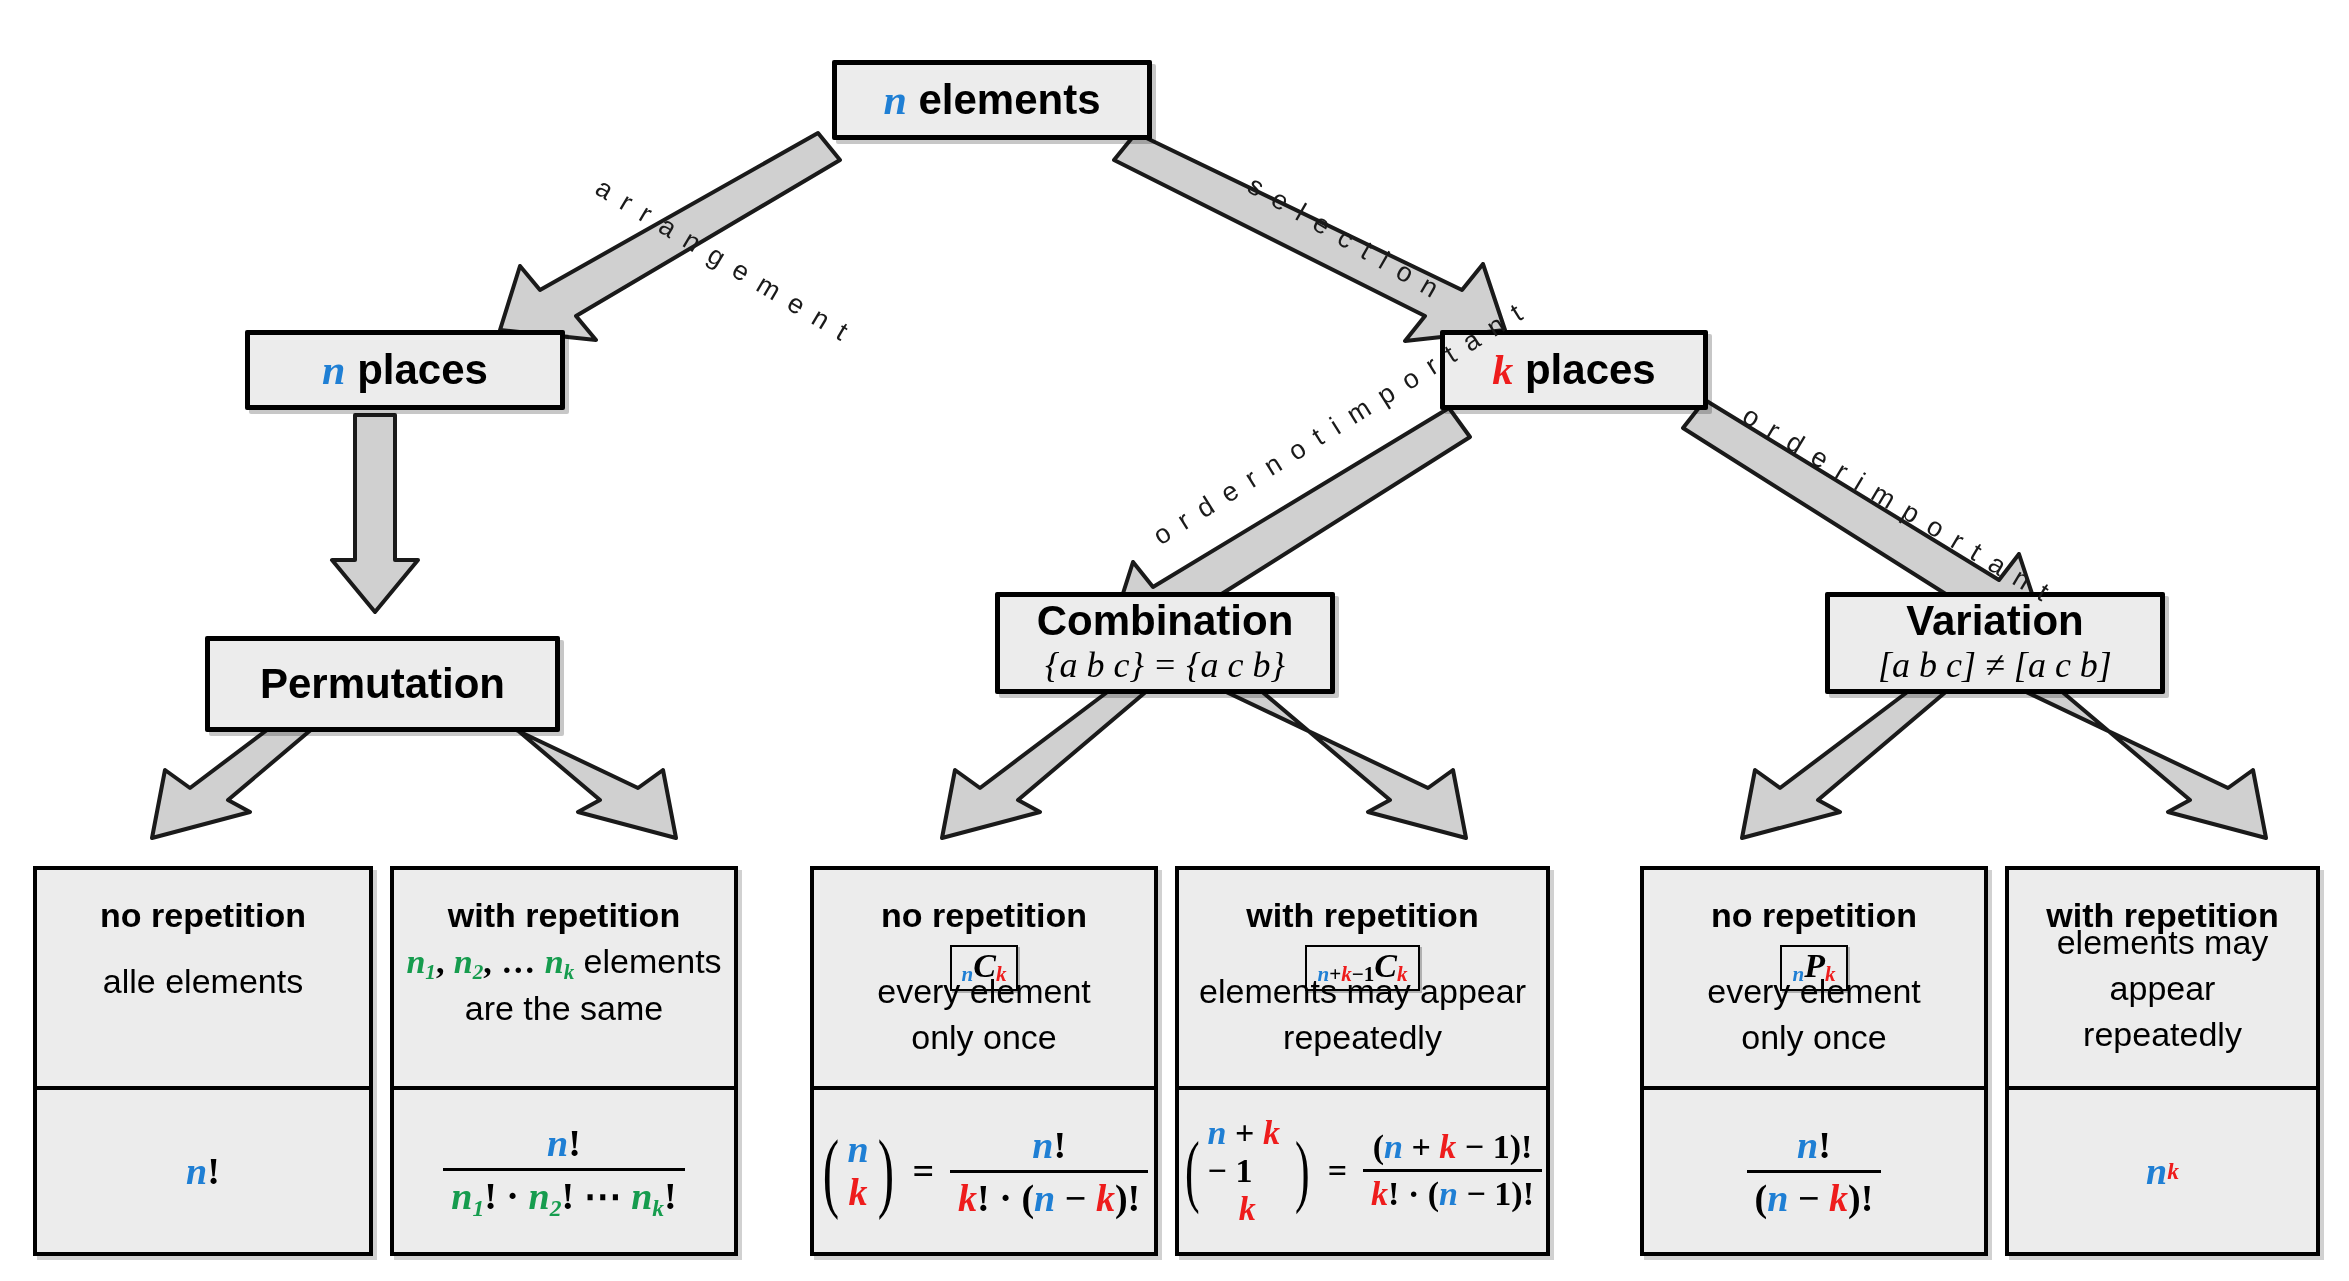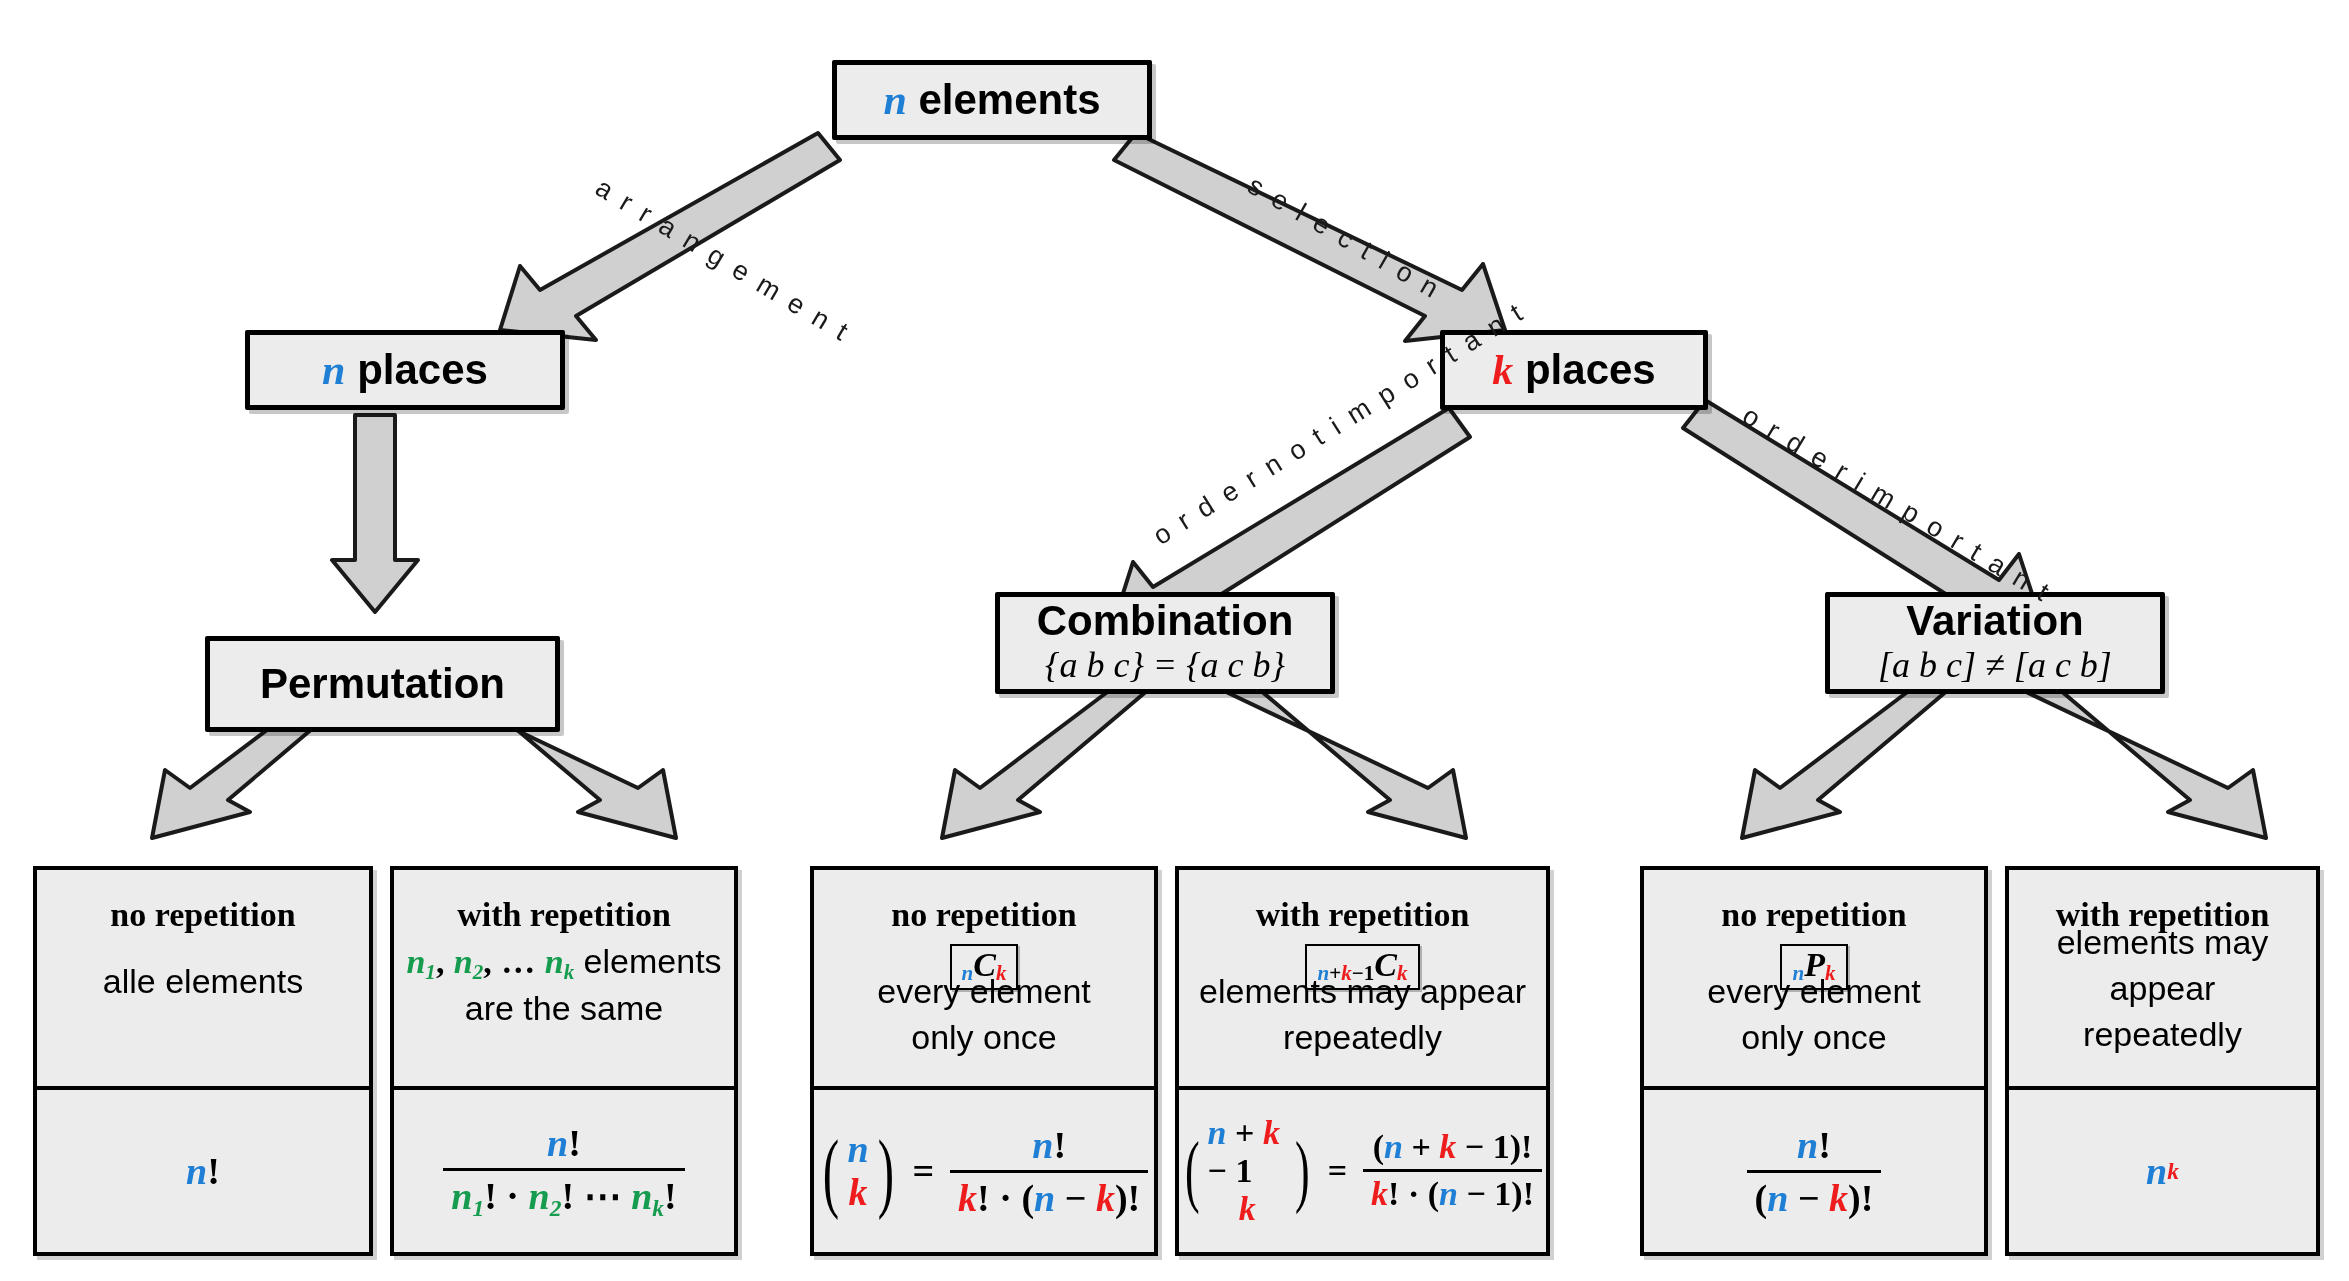--- a/index.html
+++ b/index.html
@@ -39,21 +39,21 @@
     z-index:5;
     display:flex;flex-direction:column;
     box-shadow:4px 4px 0 rgba(0,0,0,.18);
   }
   .leaf .upper{
     flex:1 1 auto;
     display:flex;flex-direction:column;align-items:center;
     padding-top:26px;
     position:relative;
   }
-  .leaf .hdr{font-size:34px;font-weight:bold;white-space:nowrap;font-family:Liberation Serif, serif;}
+  .leaf .hdr{font-size:34px;font-weight:bold;white-space:nowrap;}
   .leaf .notation{
     margin-top:10px;
     border:2px solid #000;
     background:#ececec;
     padding:2px 10px 4px 10px;
     font-family:"Liberation Serif", serif;
     font-style:italic;font-weight:bold;font-size:34px;
     line-height:1.0;white-space:nowrap;
     box-shadow:2px 2px 0 rgba(0,0,0,.25);
   }

